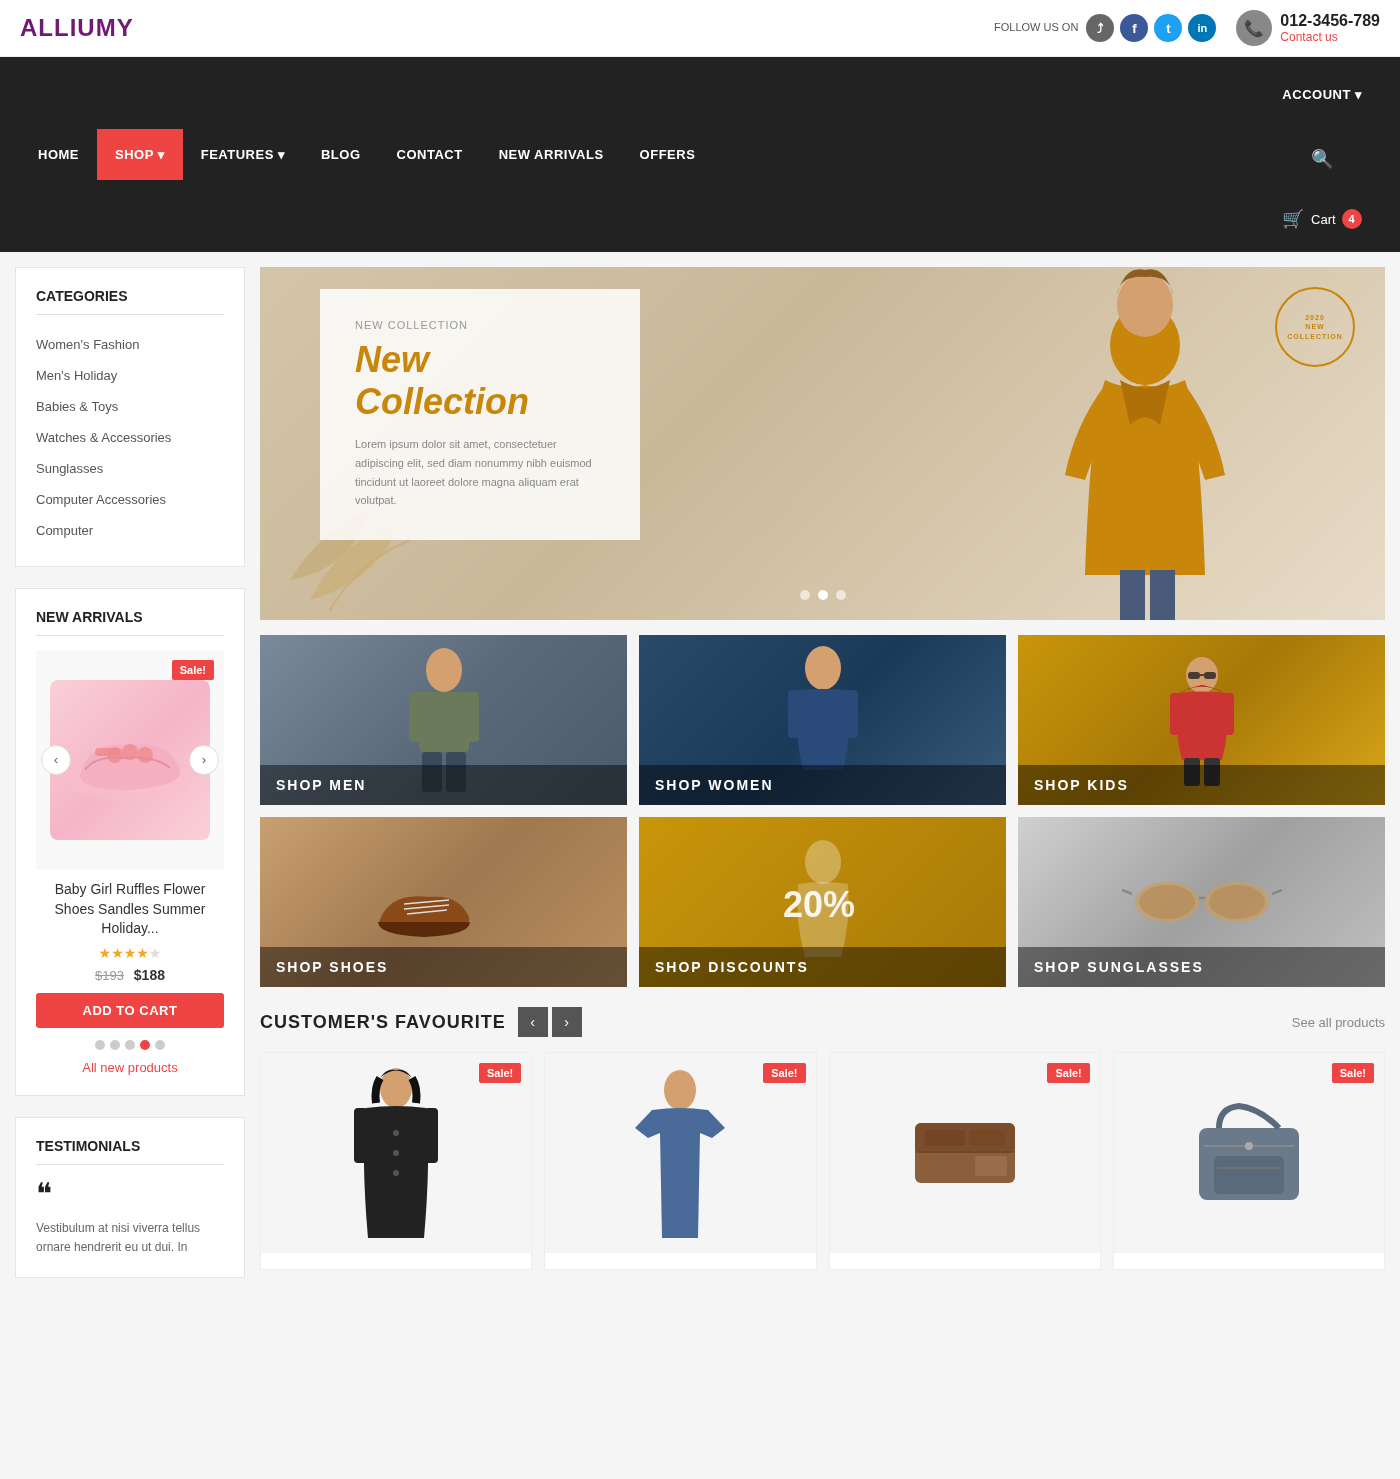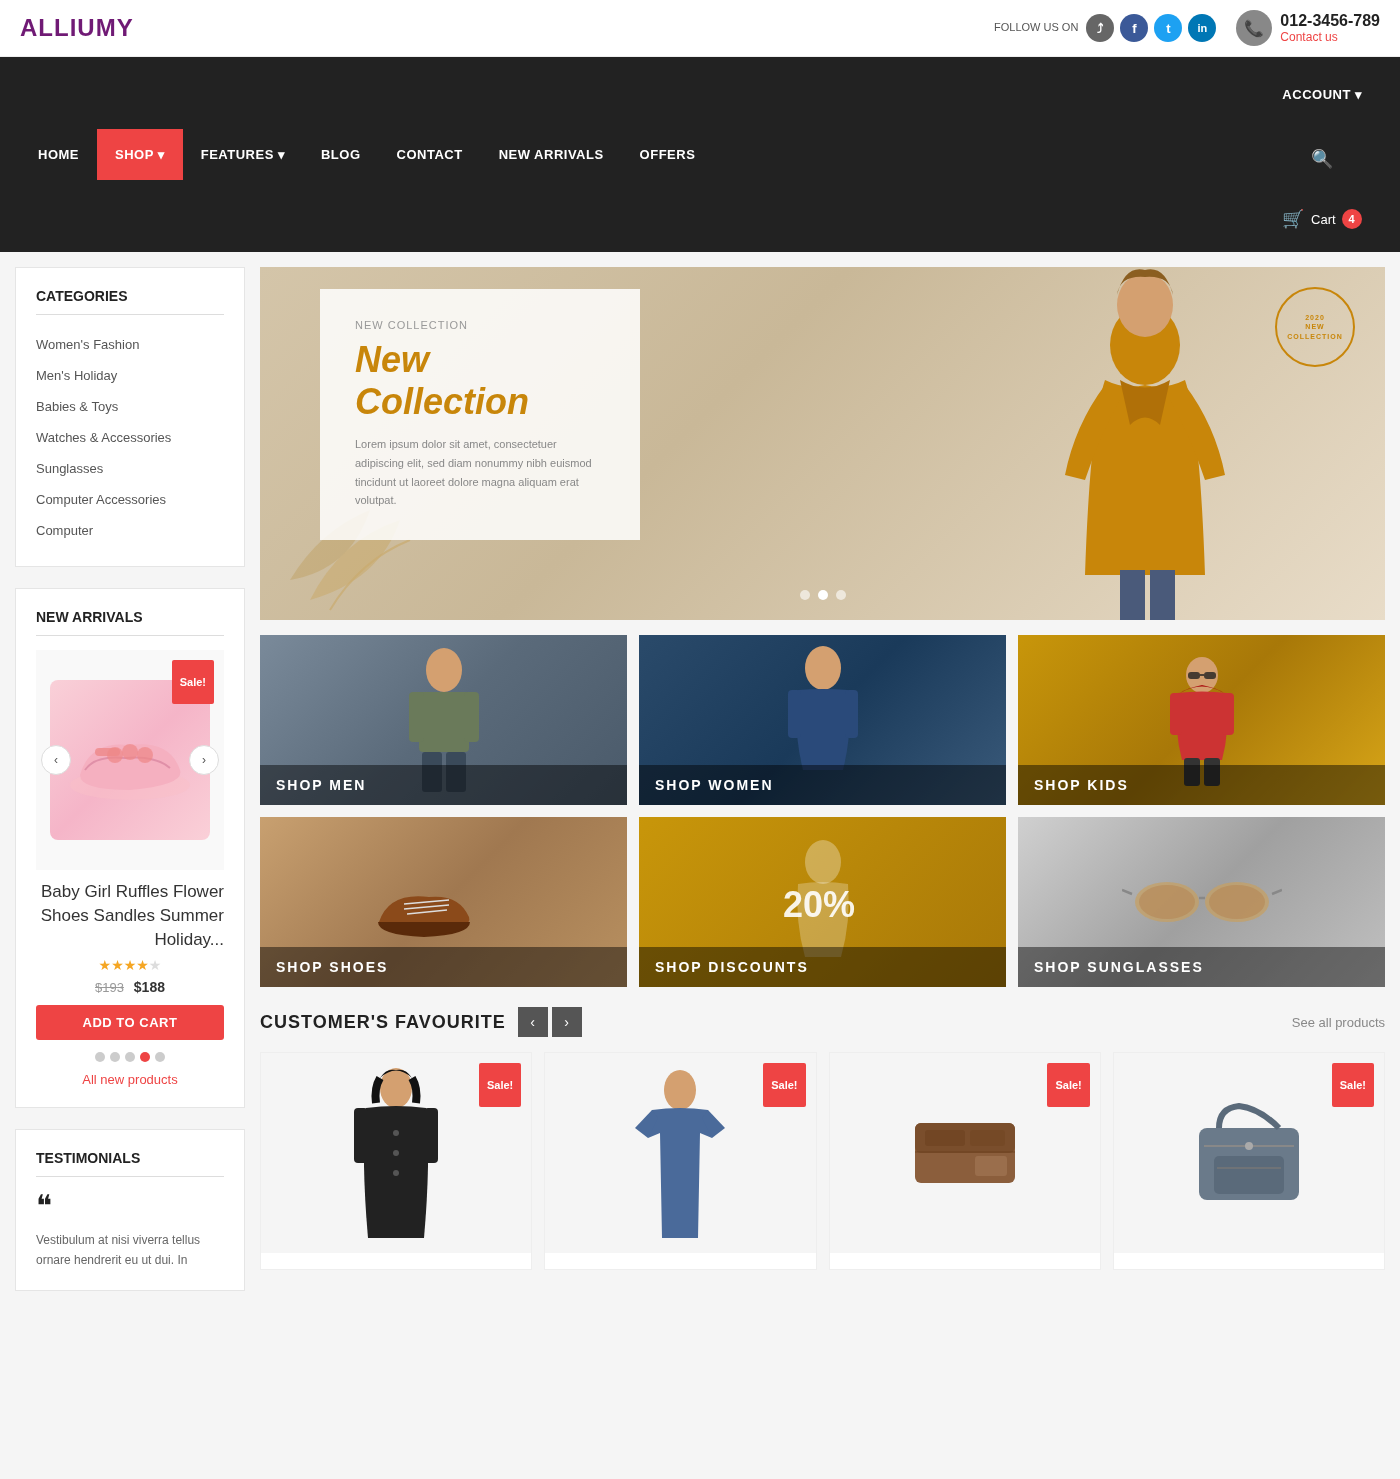--- a/index.html
+++ b/index.html
@@ -203,21 +203,21 @@
       margin-bottom: 10px;
     }
     .sale-badge {
       position: absolute;
       top: 10px;
       right: 10px;
       background: #e44;
       color: #fff;
       font-size: 11px;
       font-weight: bold;
-      padding: 16px 8px;
+      padding: 4px 8px;
       border-radius: 2px;
       z-index: 2;
     }
     .product-img-placeholder {
       width: 160px;
       height: 160px;
       background: linear-gradient(135deg, #f9d0d8 0%, #f5b5c8 50%, #fad0d8 100%);
       border-radius: 8px;
       display: flex;
       align-items: center;
@@ -237,23 +237,23 @@
       align-items: center;
       justify-content: center;
       cursor: pointer;
       font-size: 12px;
       color: #555;
       z-index: 3;
     }
     .slider-btn.left { left: 5px; }
     .slider-btn.right { right: 5px; }
     .product-name {
-      font-size: 17px;
+      font-size: 14px;
       color: #333;
-      text-align: right;
+      text-align: center;
       margin-bottom: 6px;
       line-height: 1.4;
     }
     .stars {
       text-align: center;
       color: #f5a623;
       font-size: 14px;
       margin-bottom: 6px;
     }
     .star-empty { color: #ddd; }

